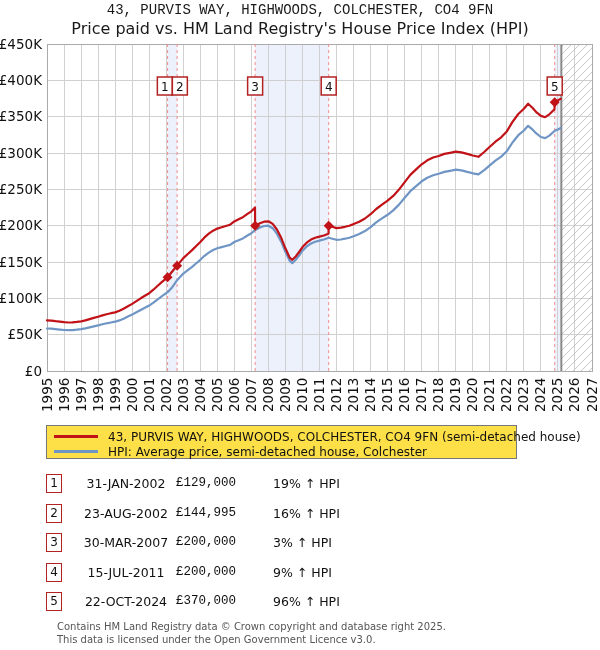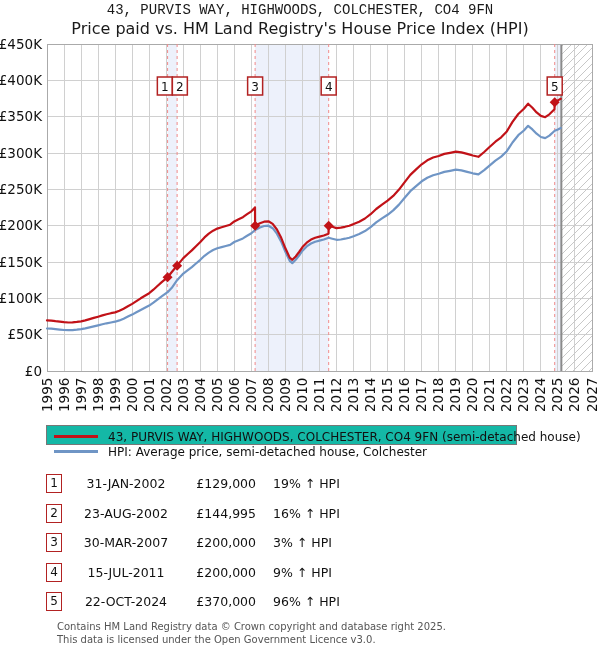--- a/index.html
+++ b/index.html
@@ -1,31 +1,31 @@
 <!DOCTYPE html>
 <html><head>
 <meta charset="utf-8">
 <style>
   html,body{margin:0;padding:0;background:#fff;}
   .page{position:relative;width:600px;height:650px;background:#fff;overflow:hidden;
         font-family:"DejaVu Sans","Liberation Sans",sans-serif;color:#111;}
   .title{position:absolute;top:2px;left:0;width:600px;text-align:center;font-size:14px;color:#1a1a1a;font-family:Liberation Mono, monospace;}
   .subtitle{position:absolute;top:19px;left:0;width:600px;text-align:center;font-size:16px;color:#1a1a1a;}
   #chart{position:absolute;left:0;top:0;width:600px;height:420px;}
-  .legend{position:absolute;left:46px;top:425px;width:471px;height:20px;border:1px solid #777;
-          background:#14b8a6;box-sizing:border-box;padding-top:3px;}
+  .legend{position:absolute;left:46px;top:425px;width:471px;height:34px;border:1px solid #777;
+          background:#fde047;box-sizing:border-box;padding-top:3px;}
   .legend-row{height:15px;display:flex;align-items:center;padding-left:7px;}
   .swatch{display:inline-block;width:44px;height:3px;margin-right:10px;flex:0 0 auto;}
   .legend-text{font-size:12px;white-space:nowrap;}
   .sales{position:absolute;left:46px;top:474px;width:480px;height:140px;}
   .sale-row{position:absolute;left:0;width:480px;height:20px;}
   .nbox{position:absolute;left:0;top:0;width:14px;height:17px;border:1.5px solid #b22222;
         background:#fff;text-align:center;line-height:17px;font-size:12px;color:#111;}
   .sale-date{position:absolute;left:20px;top:0;width:120px;text-align:center;font-size:12.5px;line-height:19px;}
-  .sale-price{position:absolute;left:120px;top:0;width:90px;text-align:right;font-size:12.5px;line-height:19px;}
+  .sale-price{position:absolute;left:130px;top:0;width:90px;font-size:12.5px;line-height:19px;font-family:Liberation Mono, monospace;}
   .sale-pct{position:absolute;left:227px;top:0;width:95px;text-align:left;font-size:12.5px;line-height:19px;}
   .footer{position:absolute;left:45px;top:620px;font-size:10px;line-height:13px;color:#555;margin-left:12px;}
 </style>
 </head>
 <body>
 
 <div class="page">
   <div class="title">43, PURVIS WAY, HIGHWOODS, COLCHESTER, CO4 9FN</div>
   <div class="subtitle">Price paid vs. HM Land Registry's House Price Index (HPI)</div>
 

